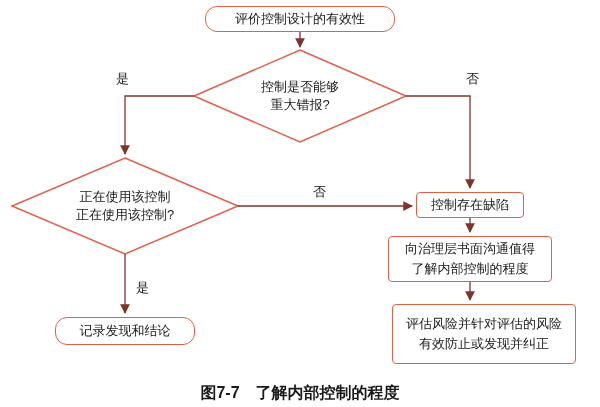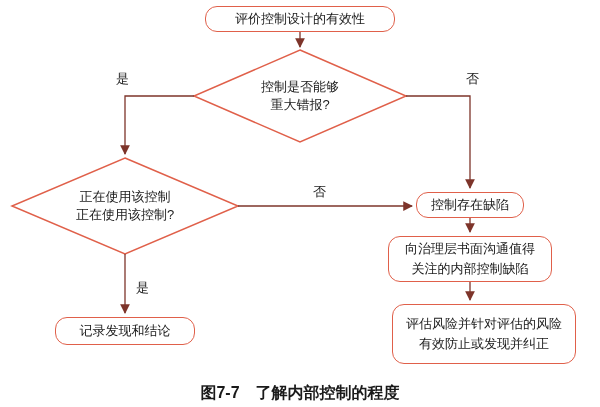--- a/index.html
+++ b/index.html
@@ -21,21 +21,21 @@
     display:flex;
     flex-direction:column;
     align-items:center;
     justify-content:center;
     font-size:13px;
     line-height:20px;
     text-align:center;
     z-index:2;
   }
   .rounded{border-radius:12px;}
-  .rect{border-radius:12px;text-align:center;}
+  .rect{border-radius:4px;text-align:center;}
   .diamond-text{
     position:absolute;
     display:flex;
     flex-direction:column;
     justify-content:center;
     font-size:13px;
     line-height:18px;
     text-align:center;
     z-index:2;
     pointer-events:none;
@@ -94,21 +94,21 @@
     <span>正在使用该控制</span>
     <span>正在使用该控制?</span>
   </div>
 
   <div class="node rect" style="left:416px;top:192px;width:108px;height:26px;">
     <span>控制存在缺陷</span>
   </div>
 
   <div class="node rect" style="left:388px;top:236px;width:164px;height:46px;">
     <span>向治理层书面沟通值得</span>
-    <span>关注的内部控制缺陷</span>
+    <span>了解内部控制的程度</span>
   </div>
 
   <div class="node rect" style="left:392px;top:304px;width:184px;height:60px;">
     <span>评估风险并针对评估的风险</span>
     <span>有效防止或发现并纠正</span>
   </div>
 
   <div class="node rounded" style="left:55px;top:317px;width:140px;height:28px;">
     <span>记录发现和结论</span>
   </div>

